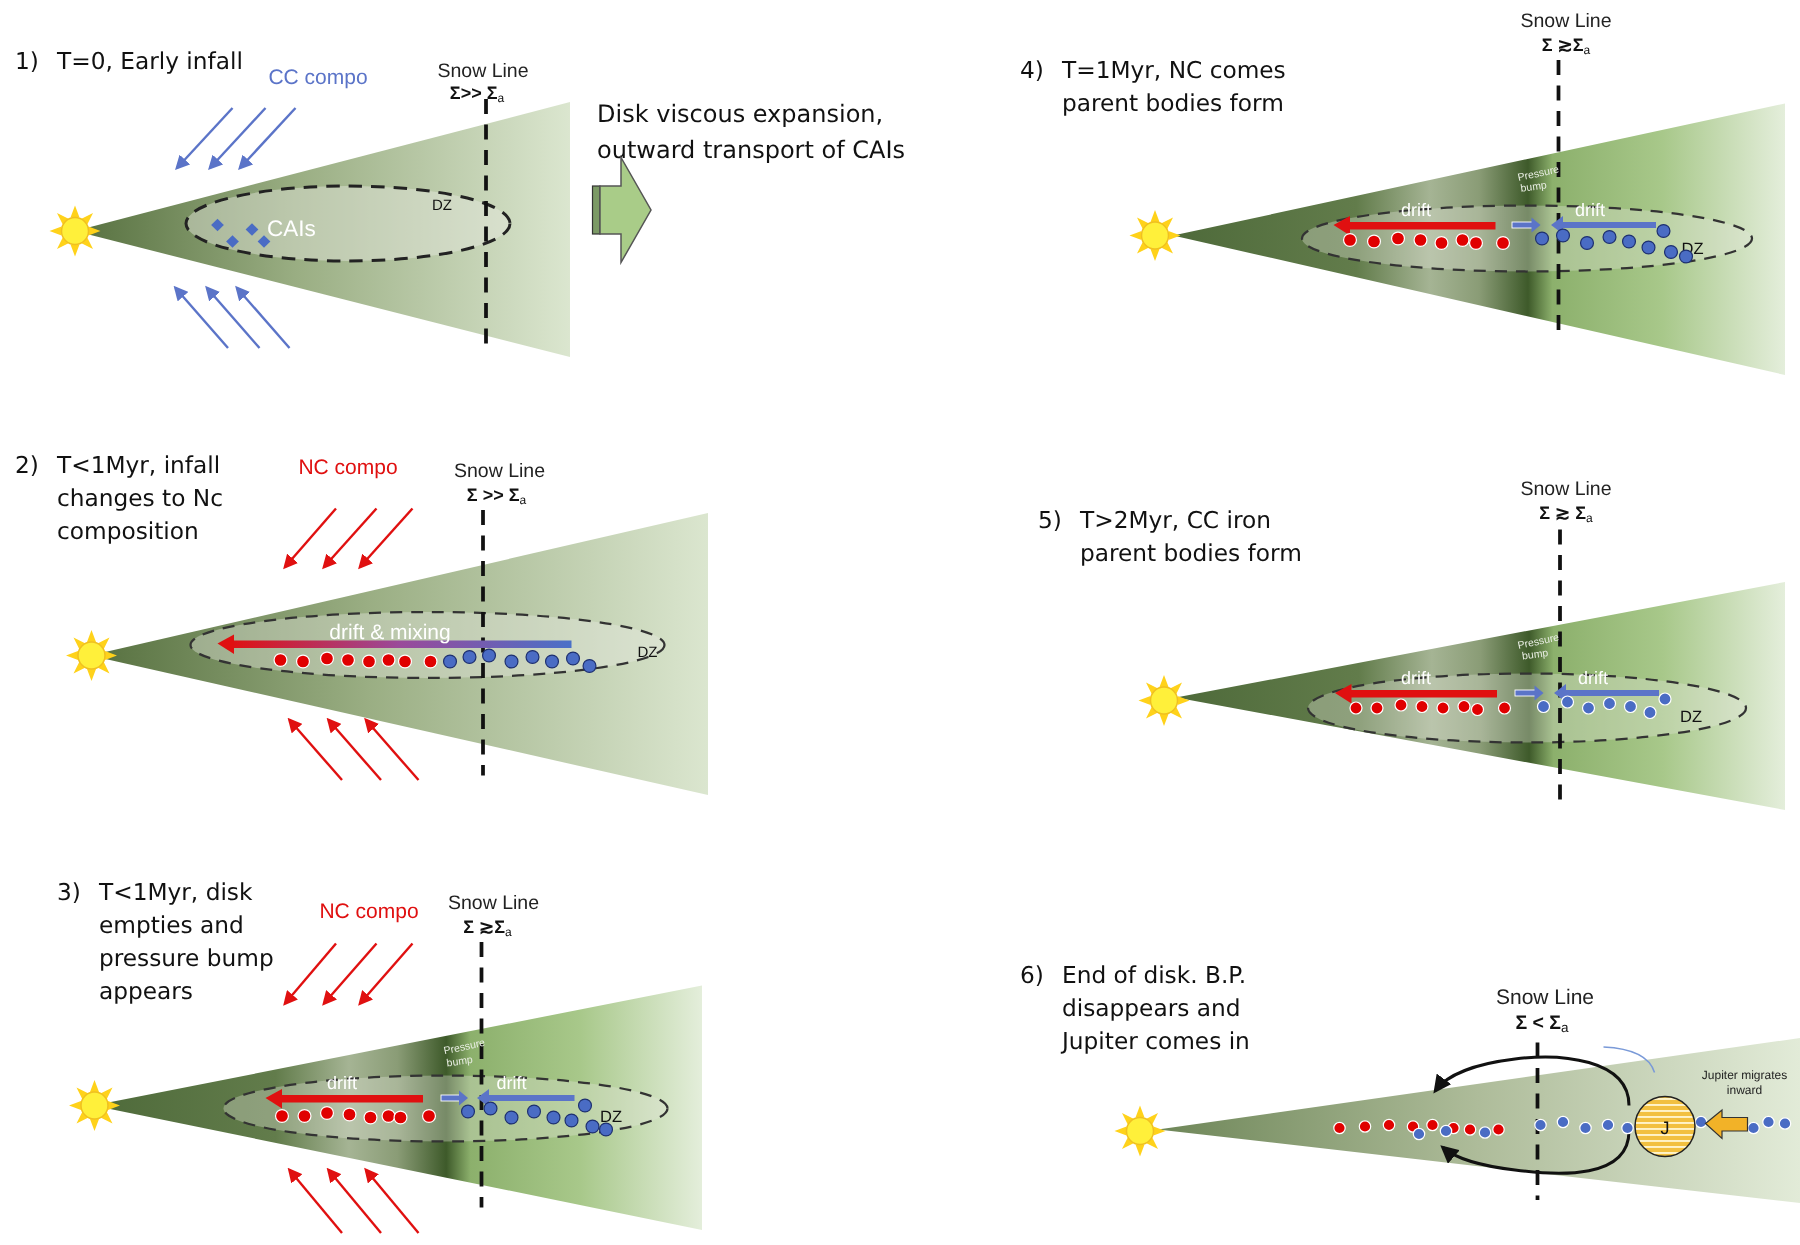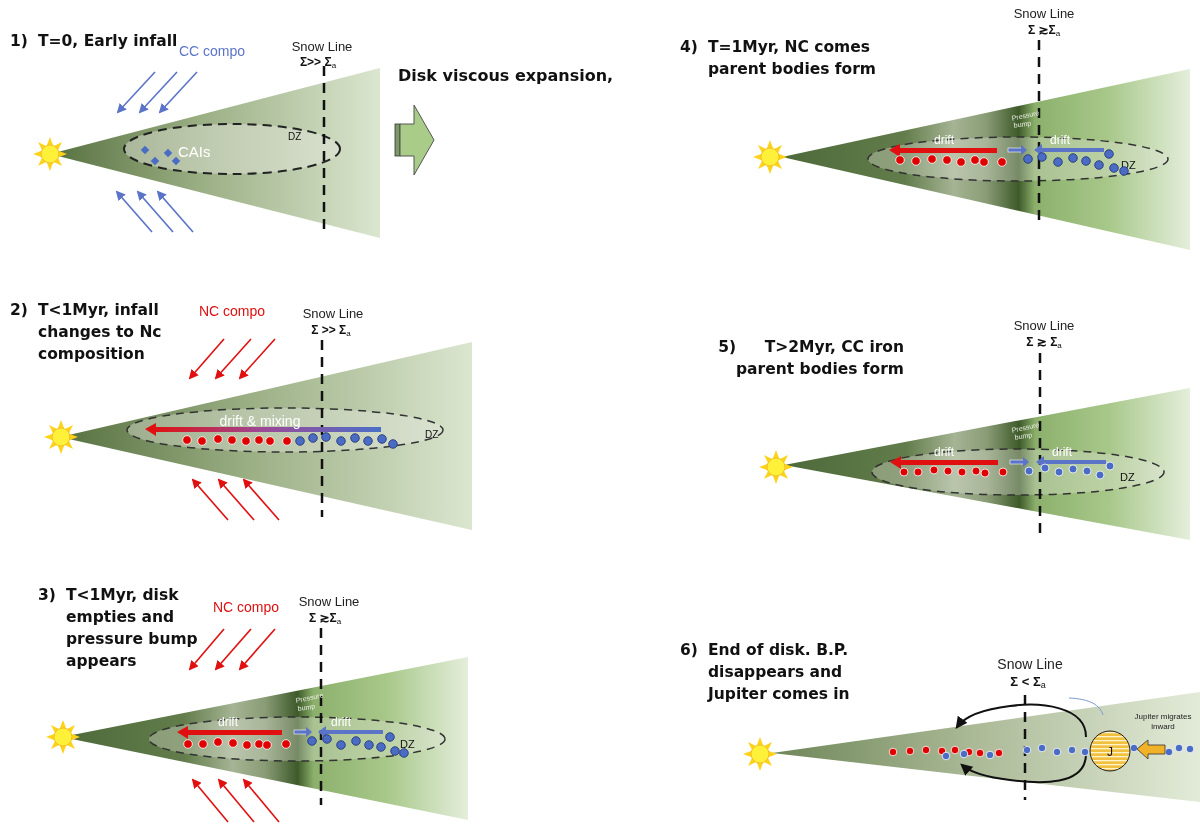--- a/index.html
+++ b/index.html
@@ -1,20 +1,20 @@
 <!DOCTYPE html>
 <html><head>
 <meta charset="utf-8">
 <style>
   html, body { margin:0; padding:0; background:#ffffff; }
   body { width:1200px; height:830px; position:relative; overflow:hidden; font-family:"Liberation Sans", sans-serif; }
-  .title { position:absolute; font-family:"DejaVu Sans", sans-serif; font-weight:bold; font-size:15.5px; line-height:22px; color:#111; white-space:pre-line; }
+  .title { position:absolute; font-family:"DejaVu Sans", sans-serif; font-weight:normal; font-size:15.5px; line-height:22px; color:#111; white-space:pre-line; }
   .title .num { display:inline-block; width:28px; }
   .title .body { display:inline-block; vertical-align:top; }
-  .note { position:absolute; font-family:"DejaVu Sans", sans-serif; font-size:16px; line-height:24px; color:#111;font-weight:bold; }
+  .note { position:absolute; font-family:"DejaVu Sans", sans-serif; font-size:16px; line-height:24px; color:#111; }
   svg.panel { position:absolute; overflow:visible; }
   svg text { font-family:"Liberation Sans", sans-serif; }
 </style>
 </head>
 <body>
 
 <div class="title" style="left:10px;top:8px;">
   <span class="num">1)</span><span class="body">T=0, Early infall</span>
 </div>
 <div class="title" style="left:10px;top:277px;">
@@ -25,32 +25,33 @@
 <div class="title" style="left:38px;top:562px;">
   <span class="num">3)</span><span class="body">T&lt;1Myr, disk
 empties and
 pressure bump
 appears</span>
 </div>
 <div class="title" style="left:680px;top:14px;">
   <span class="num">4)</span><span class="body">T=1Myr, NC comes
 parent bodies form</span>
 </div>
-<div class="title" style="left:708px;top:314px;text-align:right;">
+<div class="title" style="left:692px;top:314px;">
   <span class="num">5)</span><span class="body">T&gt;2Myr, CC iron
 parent bodies form</span>
 </div>
 <div class="title" style="left:680px;top:617px;">
   <span class="num">6)</span><span class="body">End of disk. B.P.
 disappears and
 Jupiter comes in</span>
 </div>
 
 <div class="note" style="left:398px;top:64px;">
   <div>Disk viscous expansion,</div>
+  <div>outward transport of CAIs</div>
 </div>
 
 <svg class="panel" width="1200" height="830" style="left:0;top:0;">
   <defs>
 
     <linearGradient id="gDiskA" x1="0" y1="0" x2="1" y2="0">
       <stop offset="0" stop-color="#56703f"></stop>
       <stop offset="0.45" stop-color="#9aae83"></stop>
       <stop offset="1" stop-color="#dbe6cf"></stop>
     </linearGradient>

